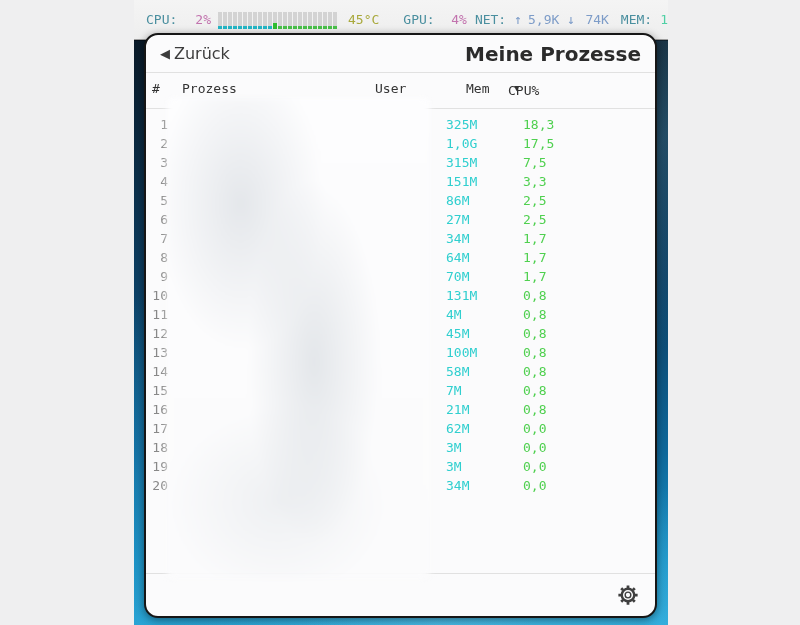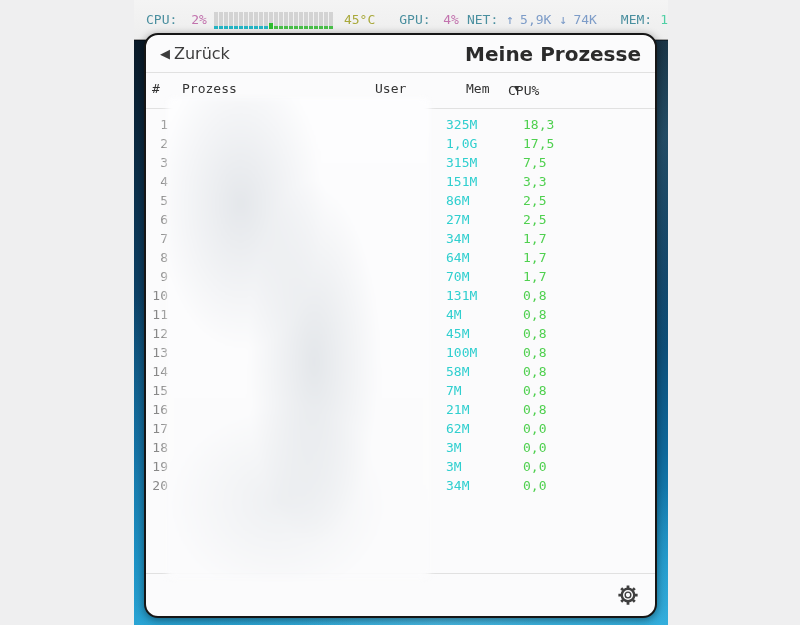--- a/index.html
+++ b/index.html
@@ -192,21 +192,21 @@
       </span>
     </span>
   <span class="tb-temp">45°C</span>
   <span class="tb-label" style="margin-left:24px">GPU:</span>
   <span class="tb-pct tb-w44">4%</span>
   <span class="tb-label" style="margin-left:8px">NET:</span>
   <span class="tb-net" style="margin-left:8px">↑</span>
   <span class="tb-net" style="margin-left:6px">5,9K</span>
   <span class="tb-net" style="margin-left:8px">↓</span>
   <span class="tb-net tb-w46">74K</span>
-  <span class="tb-label" style="margin-left:24px">MEM:</span>
+  <span class="tb-label" style="margin-left:12px">MEM:</span>
   <span class="tb-mem1">1</span>
 </div>
 
 <div class="panel">
   <div class="panel-inner">
     <div class="hdr-row">
       <span class="back-btn">
         <span class="arrow">◀</span>
         <span>Zurück</span>
       </span>

